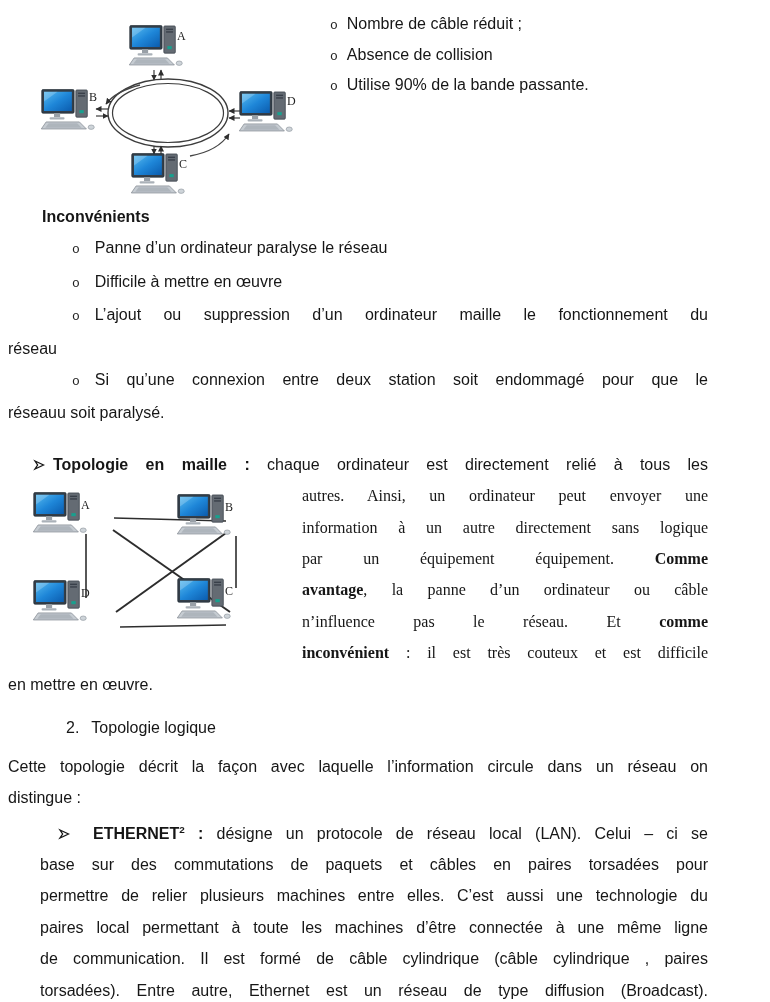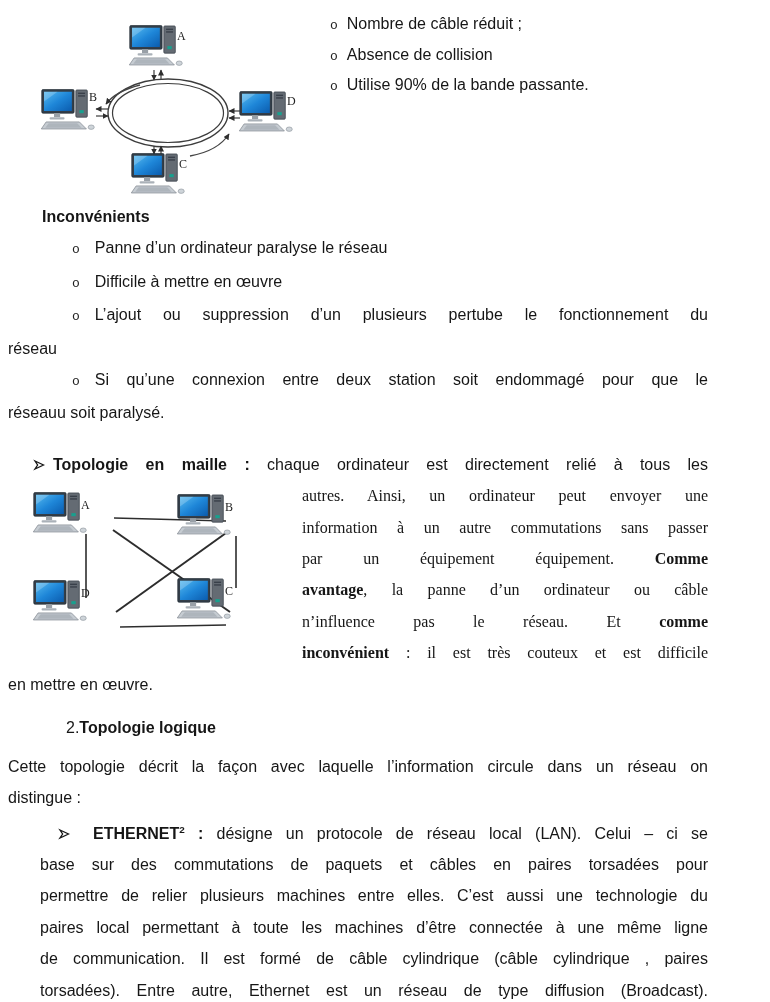--- a/index.html
+++ b/index.html
@@ -30,21 +30,21 @@
   .li-bul .ob{margin-left:64px;margin-right:15px;}
   .arrow-bullet{display:inline-block;vertical-align:-1px;}
   .maille-head{margin-top:20px;}
   .maille-head .arrow-bullet{margin-left:25px;margin-right:8px;}
   .maille-row{display:flex;}
   .mesh-figwrap{width:294px;flex:0 0 294px;}
   .mesh-fig{margin-left:22px;margin-top:8px;display:block;}
   .maille-col{flex:1;font-family:Liberation Serif, serif;}
   .h-logique{margin-top:12px;margin-left:58px;line-height:31.4px;}
   .h-logique .num{font-weight:normal;}
-  .h-logique .ttl{font-weight:bold;}
+  .h-logique .ttl{font-weight:normal;margin-left:12px;}
   .intro{margin-top:7px;}
   .eth{margin-left:32px;}
   .eth-first .arrow-bullet{margin-left:18px;margin-right:23px;}
   svg text.nodelab{font-family:"Liberation Serif",serif;font-size:12px;fill:#222;}
 </style>
 </head>
 <body>
 
 <svg width="0" height="0" style="position:absolute" aria-hidden="true">
   <defs>
@@ -108,21 +108,21 @@
     <div class="advantages">
       <div class="adv-item"><span class="ob">o</span><span>Nombre de câble réduit ;</span></div>
       <div class="adv-item"><span class="ob">o</span><span>Absence de collision</span></div>
       <div class="adv-item"><span class="ob">o</span><span>Utilise 90% de la bande passante.</span></div>
     </div>
   </div>
 
   <div class="line inc-title">Inconvénients</div>
   <div class="line li-bul"><span class="ob">o</span><span>Panne d’un ordinateur paralyse le réseau</span></div>
   <div class="line li-bul"><span class="ob">o</span><span>Difficile à mettre en œuvre</span></div>
-  <div class="jline li-bul"><span class="ob">o</span><span>L’ajout ou suppression d’un plusieurs pertube le fonctionnement du</span></div>
+  <div class="jline li-bul"><span class="ob">o</span><span>L’ajout ou suppression d’un ordinateur maille le fonctionnement du</span></div>
   <div class="line">réseau</div>
   <div class="jline li-bul"><span class="ob">o</span><span>Si qu’une connexion entre deux station soit endommagé pour que le</span></div>
   <div class="line">réseauu soit paralysé.</div>
 
   <div class="jline maille-head"><svg class="arrow-bullet" width="12" height="12" viewBox="0 0 12 12">
         <path d="M2 2 L10.5 6 L2 10 L4.6 6 Z" fill="#ffffff" stroke="#161616" stroke-width="1.3" stroke-linejoin="miter"></path>
       </svg><span><span class="b">Topologie en maille :</span><span> chaque ordinateur est directement relié à tous les</span></span></div>
 
   <div class="maille-row">
     <div class="mesh-figwrap">
@@ -140,21 +140,21 @@
         <use href="#pc" xlink:href="#pc" x="2" y="92" width="56" height="44"></use>
         <use href="#pc" xlink:href="#pc" x="146" y="90" width="56" height="44"></use>
         <text class="nodelab" x="51" y="21">A</text>
         <text class="nodelab" x="195" y="23">B</text>
         <text class="nodelab" x="51" y="109">D</text>
         <text class="nodelab" x="195" y="107">C</text>
       </svg>
     </div>
     <div class="maille-col">
       <div class="jline"><span>autres. Ainsi, un ordinateur peut envoyer une</span></div>
-      <div class="jline"><span>information à un autre commutations sans passer</span></div>
+      <div class="jline"><span>information à un autre directement sans logique</span></div>
       <div class="jline"><span>par un équipement équipement. </span><span class="b">Comme</span></div>
       <div class="jline"><span class="b">avantage</span><span>, la panne d’un ordinateur ou câble</span></div>
       <div class="jline"><span>n’influence pas le réseau. Et </span><span class="b">comme</span></div>
       <div class="jline"><span class="b">inconvénient</span><span> : il est très couteux et est difficile</span></div>
     </div>
   </div>
   <div class="line">en mettre en œuvre.</div>
 
   <div class="h-logique"><span class="num">2.</span><span class="ttl">Topologie logique</span></div>
   <div class="intro">

